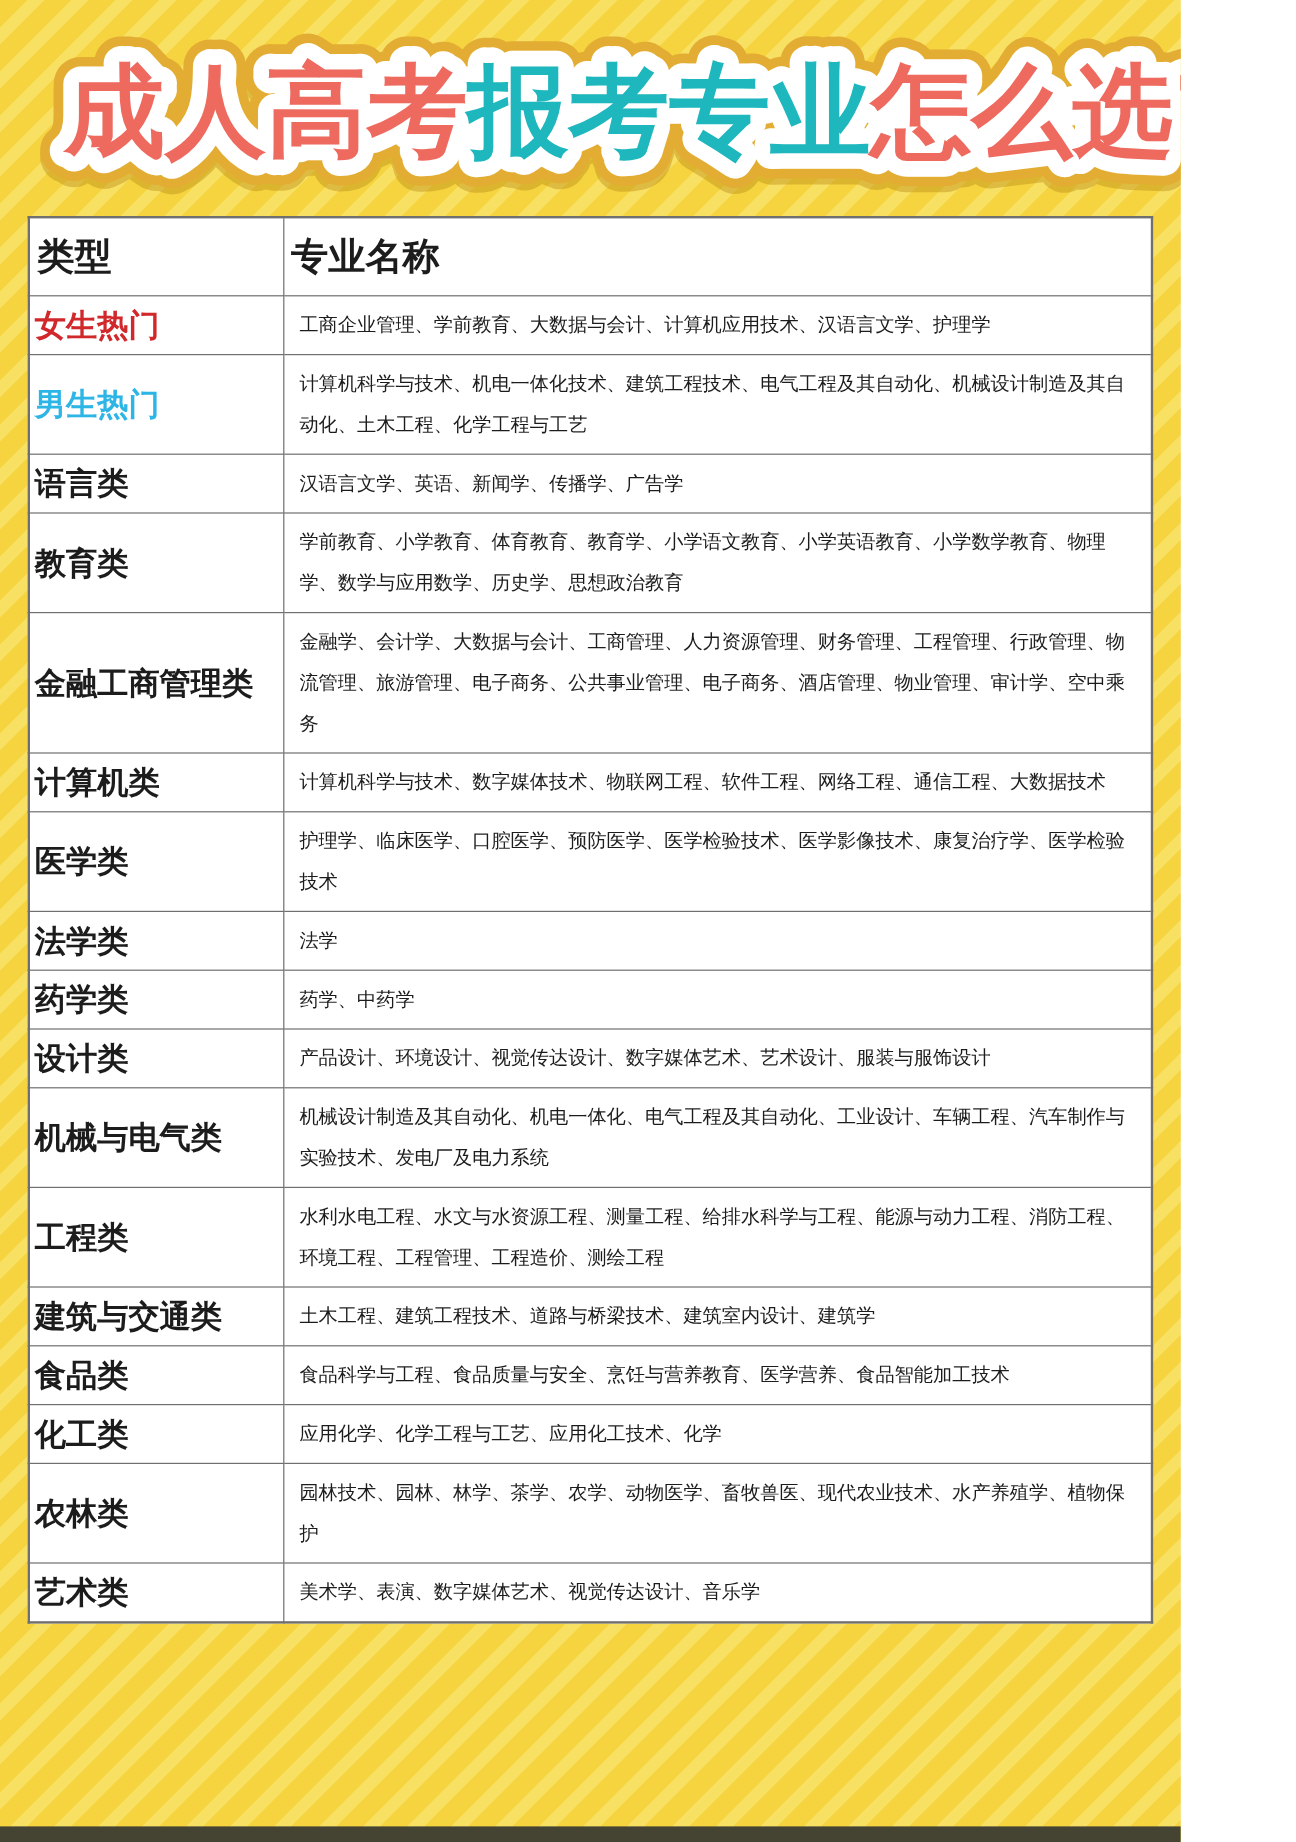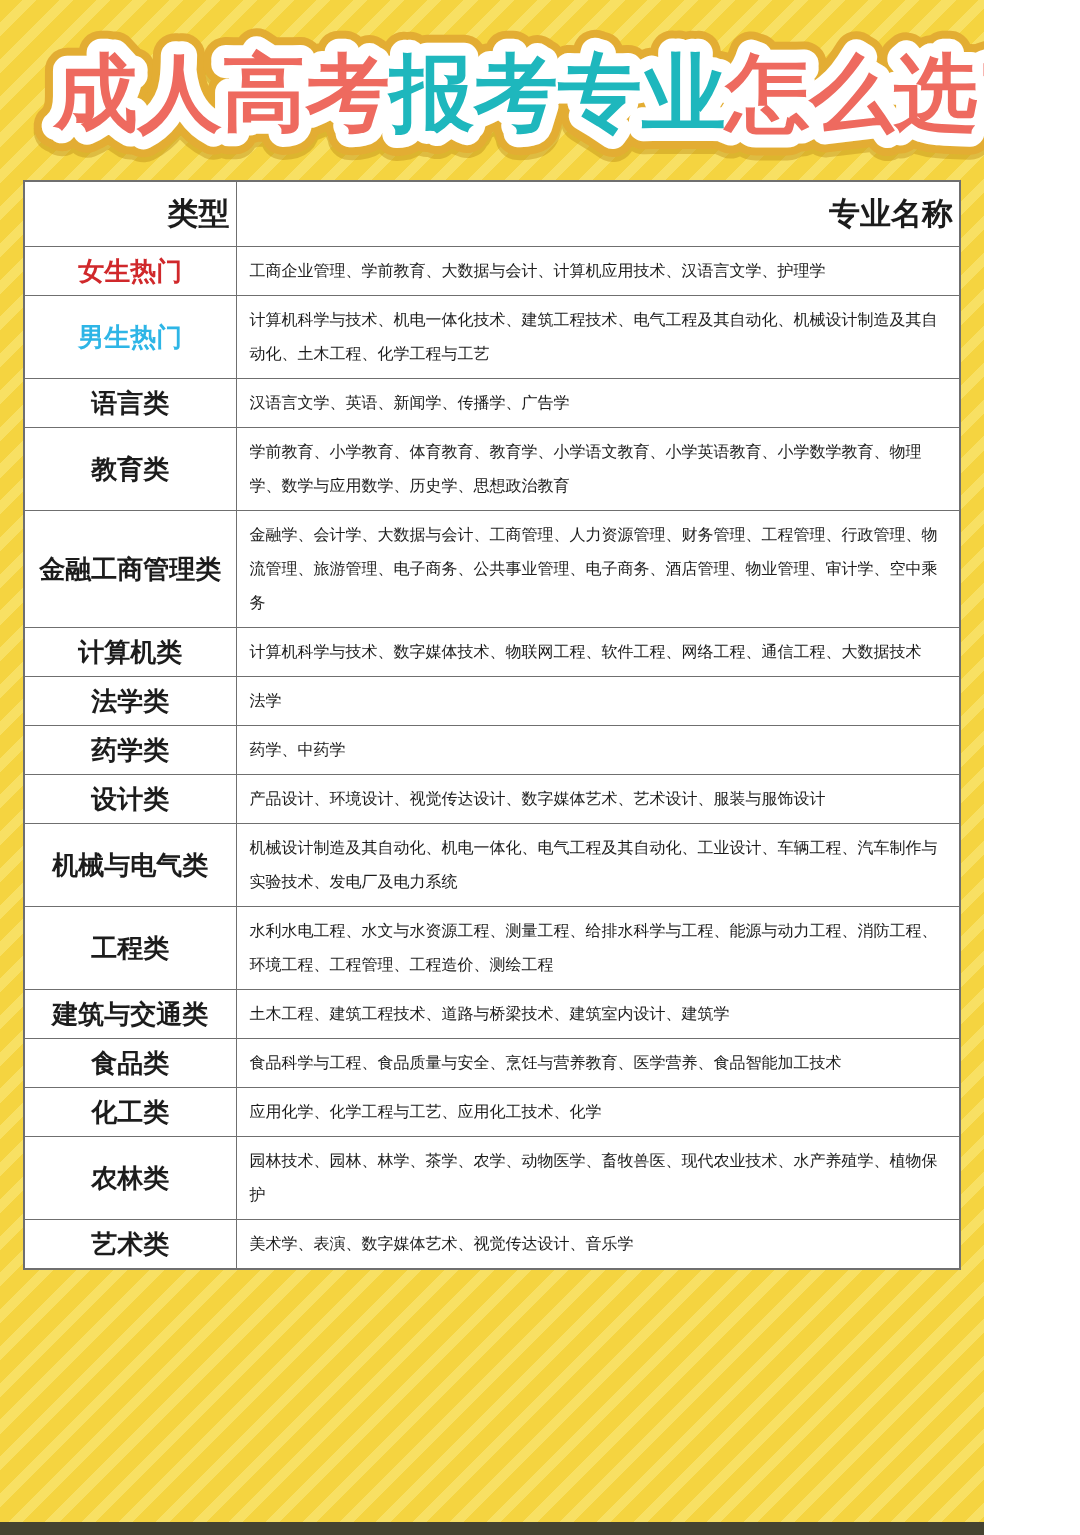--- a/index.html
+++ b/index.html
@@ -58,25 +58,25 @@
     table-layout: fixed;
   }
   .majors-table th, .majors-table td {
     border: 1px solid var(--border-gray);
     color: var(--text-dark);
   }
   .majors-table th {
     font-size: 31px;
     font-weight: bold;
     padding: 11px 6px;
-    text-align: right;
+    text-align: left;
   }
   col.c-type { width: 212px; }
   td.category-cell {
-    text-align: center;
+    text-align: left;
     vertical-align: middle;
     font-weight: bold;
     font-size: 26px;
     padding: 6px 4px;
   }
   td.majors-cell {
     font-size: 16px;
     line-height: 34px;
     padding: 7px 10px 7px 13px;
     vertical-align: middle;
@@ -133,20 +133,24 @@
       </tr>
       <tr>
         <td class="category-cell">金融工商管理类</td>
         <td class="majors-cell">金融学、会计学、大数据与会计、工商管理、人力资源管理、财务管理、工程管理、行政管理、物流管理、旅游管理、电子商务、公共事业管理、电子商务、酒店管理、物业管理、审计学、空中乘务</td>
       </tr>
       <tr>
         <td class="category-cell">计算机类</td>
         <td class="majors-cell">计算机科学与技术、数字媒体技术、物联网工程、软件工程、网络工程、通信工程、大数据技术</td>
       </tr>
       <tr>
+        <td class="category-cell">医学类</td>
+        <td class="majors-cell">护理学、临床医学、口腔医学、预防医学、医学检验技术、医学影像技术、康复治疗学、医学检验技术</td>
+      </tr>
+      <tr>
         <td class="category-cell">法学类</td>
         <td class="majors-cell">法学</td>
       </tr>
       <tr>
         <td class="category-cell">药学类</td>
         <td class="majors-cell">药学、中药学</td>
       </tr>
       <tr>
         <td class="category-cell">设计类</td>
         <td class="majors-cell">产品设计、环境设计、视觉传达设计、数字媒体艺术、艺术设计、服装与服饰设计</td>

